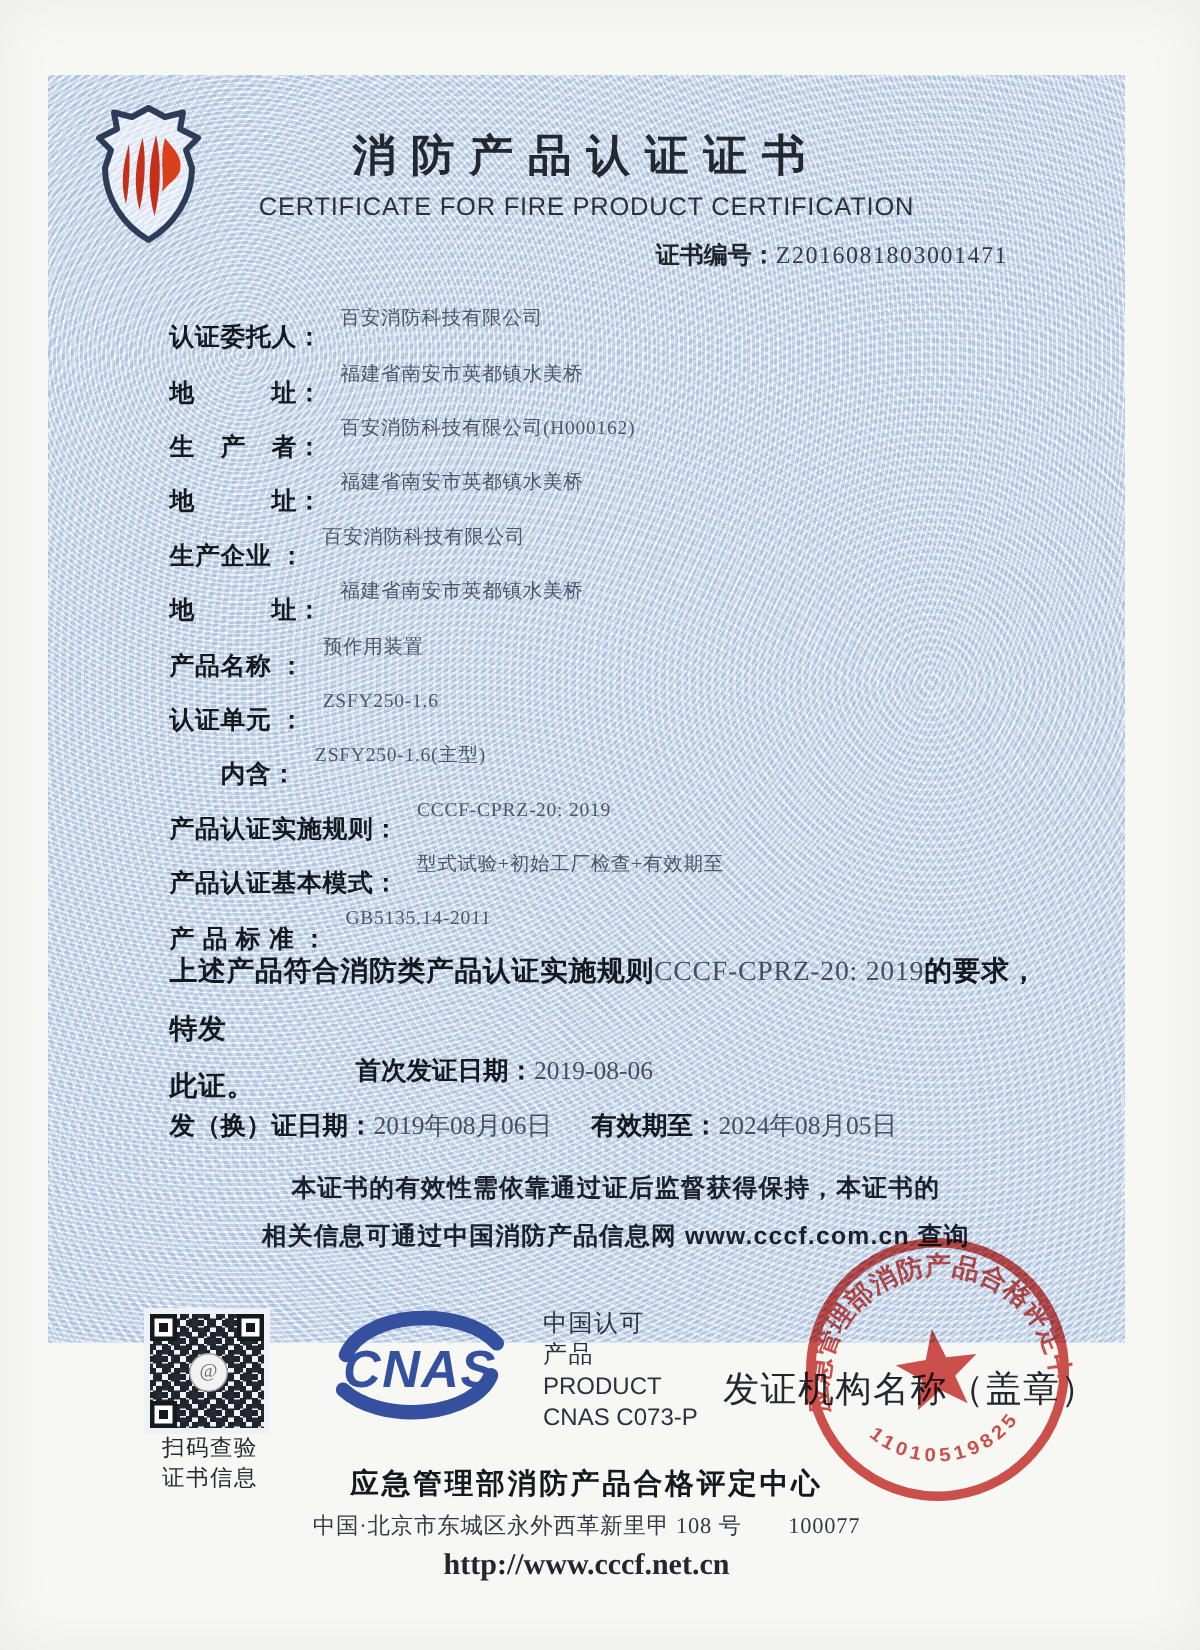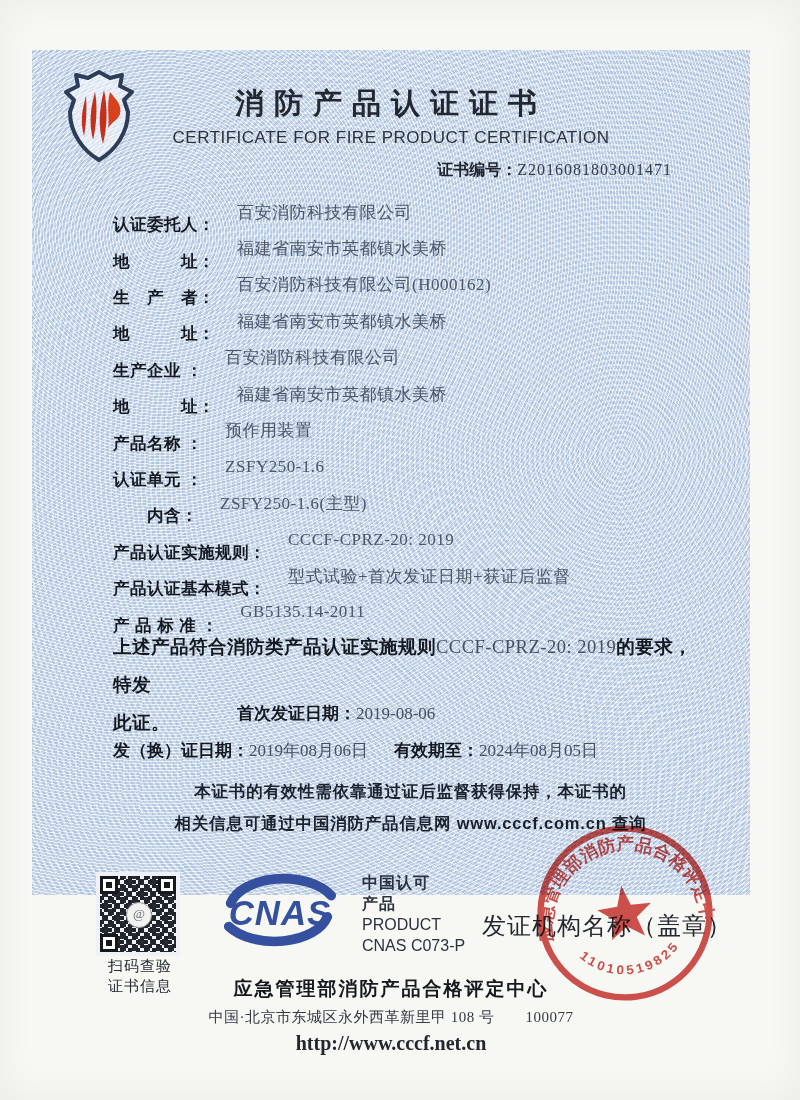--- a/index.html
+++ b/index.html
@@ -33,21 +33,21 @@
   }
   .certno{
     top:110px;right:78px;font-size:16px;color:#20242c;
   }
   .certno .lbl{font-weight:bold;}
   .certno .val{font-family:"Liberation Serif",serif;letter-spacing:1px;color:#343c4c;}
 
   .fields{left:81px;top:144px;right:30px;}
   .frow{height:36.4px;display:flex;align-items:center;white-space:pre;}
   .flabel{font-size:16.5px;font-weight:bold;color:#14181f;letter-spacing:.5px;margin-top:26px;}
-  .fvalue{font-size:17px;color:#4b5669;font-family:"Liberation Serif",serif;margin-left:22px;letter-spacing:.5px;}
+  .fvalue{font-size:13px;color:#4b5669;font-family:"Liberation Serif",serif;margin-left:12px;letter-spacing:.5px;}
 
   .statement{left:81px;right:40px;top:578px;font-size:18.5px;line-height:38px;color:#14181f;font-weight:bold;letter-spacing:.5px;}
   .statement .latin{font-weight:normal;color:#454f61;font-family:"Liberation Serif",serif;}
 
   .firstissue{left:205px;top:652px;font-size:17px;}
   .issuerow{left:81px;top:689px;font-size:17px;}
   .dlabel{font-weight:bold;color:#14181f;}
   .dvalue{color:#454f61;font-family:"Liberation Serif",serif;}
   .gap{display:inline-block;width:26px;}
 
@@ -64,21 +64,21 @@
   .qf{position:absolute;width:18px;height:18px;border:3px solid #15181d;background:#fff;box-sizing:border-box;}
   .qf span{position:absolute;left:3px;top:3px;width:6px;height:6px;background:#15181d;}
   .qf.tl{left:0;top:0;} .qf.tr{right:0;top:0;} .qf.bl{left:0;bottom:0;}
   .qlogo{position:absolute;left:26px;top:26px;width:24px;height:24px;border-radius:50%;background:#f2f2f0;
          border:1px solid #9aa0a8;color:#6a707a;font-size:13px;text-align:center;line-height:22px;font-family:"Liberation Serif",serif;}
   .qrcap{left:60px;top:906px;width:96px;text-align:center;font-size:15px;color:#262b33;line-height:20px;letter-spacing:1px;}
 
   
   .cnaslogo{left:189px;top:816px;width:116px;height:92px;}
   .cnastext{left:330px;top:822px;font-size:16px;color:#2b3140;line-height:21px;}
-  .cnastext .cjk{font-weight:700;letter-spacing:1px;}
+  .cnastext .cjk{font-weight:400;letter-spacing:1px;}
 
   .stampcap{left:450px;top:860px;font-size:24px;color:#23272f;font-family:"Liberation Serif",serif;letter-spacing:1px;z-index:1;}
 
   .seal{left:498px;top:768px;width:190px;height:190px;z-index:2;opacity:.84;transform:rotate(-8deg);mix-blend-mode:multiply;}
 
   .issuer{left:0;right:0;top:926px;text-align:center;font-size:19px;font-weight:bold;color:#15181d;letter-spacing:2px;}
   .addr{left:0;right:0;top:958px;text-align:center;font-size:15px;color:#333a45;font-family:"Liberation Serif",serif;letter-spacing:.5px;}
   .url{left:0;right:0;top:982px;text-align:center;font-size:20px;color:#23272f;font-family:"Liberation Serif",serif;font-weight:600;}
 </style>
 </head>
@@ -105,21 +105,21 @@
     <div class="frow"><span class="flabel">认证委托人：</span><span class="fvalue">百安消防科技有限公司</span></div>
     <div class="frow"><span class="flabel">地　　　址：</span><span class="fvalue">福建省南安市英都镇水美桥</span></div>
     <div class="frow"><span class="flabel">生　产　者：</span><span class="fvalue">百安消防科技有限公司(H000162)</span></div>
     <div class="frow"><span class="flabel">地　　　址：</span><span class="fvalue">福建省南安市英都镇水美桥</span></div>
     <div class="frow"><span class="flabel">生产企业 ：</span><span class="fvalue">百安消防科技有限公司</span></div>
     <div class="frow"><span class="flabel">地　　　址：</span><span class="fvalue">福建省南安市英都镇水美桥</span></div>
     <div class="frow"><span class="flabel">产品名称 ：</span><span class="fvalue">预作用装置</span></div>
     <div class="frow"><span class="flabel">认证单元 ：</span><span class="fvalue">ZSFY250-1.6</span></div>
     <div class="frow"><span class="flabel">　　内含：</span><span class="fvalue">ZSFY250-1.6(主型)</span></div>
     <div class="frow"><span class="flabel">产品认证实施规则：</span><span class="fvalue">CCCF-CPRZ-20: 2019</span></div>
-    <div class="frow"><span class="flabel">产品认证基本模式：</span><span class="fvalue">型式试验+首次发证日期+获证后监督</span></div>
+    <div class="frow"><span class="flabel">产品认证基本模式：</span><span class="fvalue">型式试验+初始工厂检查+有效期至</span></div>
     <div class="frow"><span class="flabel">产 品 标 准 ：</span><span class="fvalue">GB5135.14-2011</span></div>
   </div>
 
   <div class="abs statement">
     <span>上述产品符合消防类产品认证实施规则</span><span class="latin">CCCF-CPRZ-20: 2019</span><span>的要求，特发</span><br>
     <span>此证。</span>
   </div>
 
   <div class="abs firstissue">
     <span class="dlabel">首次发证日期：</span><span class="dvalue">2019-08-06</span>

